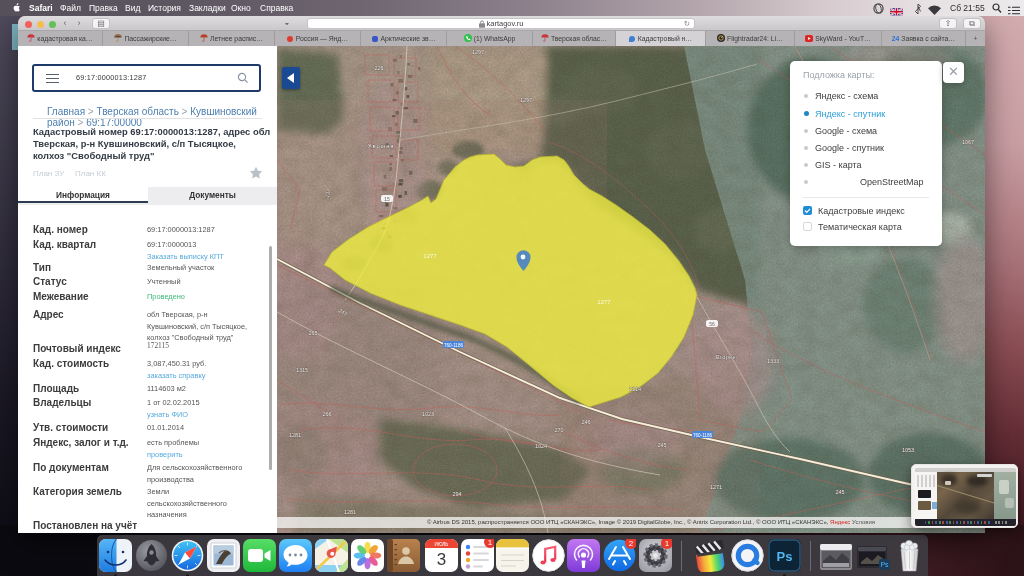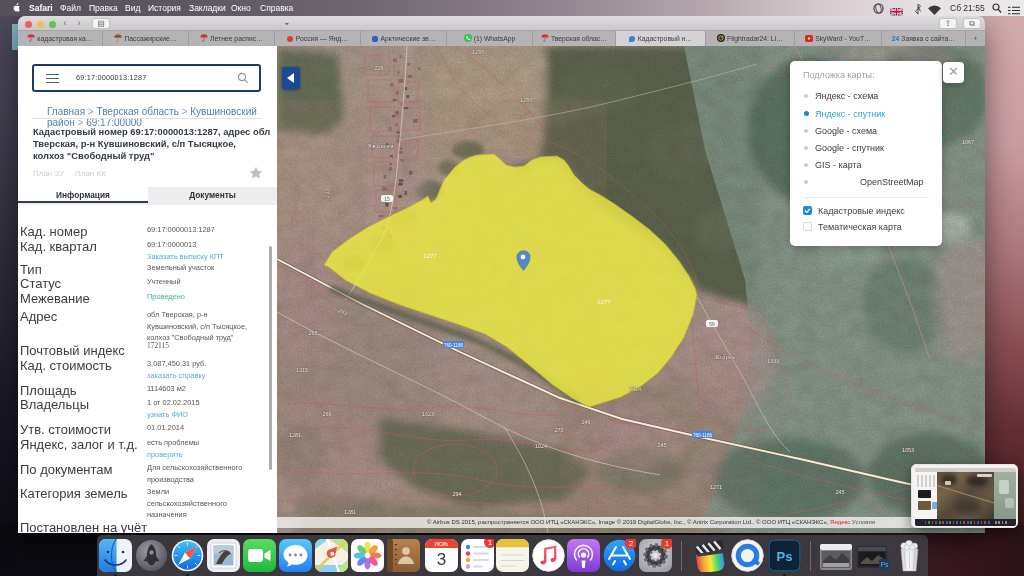--- a/index.html
+++ b/index.html
@@ -31,21 +31,21 @@
 #sbox{position:absolute;left:14px;top:18px;width:229px;height:28px;border:2px solid #1e3a6a;border-radius:3px;background:#fff;}
 #sbox .bar{position:absolute;left:12px;width:13px;height:1.4px;background:#55606e;}
 #sbox .txt{position:absolute;left:42px;top:0;height:24px;line-height:24px;color:#3a3a3a;font-size:7.3px;letter-spacing:.2px;}
 .crumb{color:#4d7fae;}
 .crumbsep{color:#9aa4ae;}
 #ptitle{position:absolute;left:15px;top:80px;width:250px;font-weight:bold;font-size:9.4px;line-height:12.2px;color:#333a45;white-space:nowrap;}
 .plan{color:#c6ced6;font-size:8px;}
 #tabsrow{position:absolute;left:0;top:141px;width:259px;height:18px;background:#ededf0;}
 #tabsrow .t1{position:absolute;left:0;top:0;width:130px;height:16px;background:#fff;border-bottom:2px solid #2d3c50;text-align:center;line-height:16px;font-weight:bold;font-size:8.3px;color:#333;}
 #tabsrow .t2{position:absolute;left:130px;top:0;width:129px;height:18px;text-align:center;line-height:16px;font-weight:bold;font-size:8.3px;color:#333;}
-.lbl{position:absolute;left:2px;font-weight:normal;color:#3c3c3c;font-size:13px;}
+.lbl{position:absolute;left:15px;font-weight:bold;color:#3c3c3c;font-size:10px;}
 .val{position:absolute;left:129px;width:122px;color:#555;font-size:7.4px;line-height:11.6px;}
 .lnk{color:#56aadc;}
 .grn{color:#3cb878;}
 #scrollb{position:absolute;left:251px;top:200px;width:3px;height:224px;background:#adadad;border-radius:2px;}
 
 #layers{left:790px;top:61px;width:152px;height:185px;background:#fff;border-radius:5px;box-shadow:0 2px 8px rgba(0,0,0,.25);font-size:9px;color:#3c3c3c;}
 #layers .hd{position:absolute;left:13px;top:9px;color:#9aa2aa;font-size:9px;}
 #layers .it{position:absolute;left:25px;width:120px;height:10px;line-height:10px;}
 #layers .dot{position:absolute;left:14px;width:4px;height:4px;border-radius:50%;background:#c4ccd0;}
 #layers .dot.sel{background:#1d86c8;width:5px;height:5px;}
@@ -338,20 +338,24 @@
   <div id="scrollb"></div>
 </div>
 <div id="titlebar" class="abs">
   <div class="tl" style="left:7px;background:#f2605a;"></div>
   <div class="tl" style="left:19px;background:#f5bd4f;"></div>
   <div class="tl" style="left:31px;background:#61c354;"></div>
   <div class="navbtn" style="left:40px;width:14px;">‹</div>
   <div class="navbtn" style="left:54px;width:14px;">›</div>
   <div class="boxbtn" style="left:74px;width:18px;">▤</div>
   <div class="navbtn" style="left:262px;width:14px;font-size:8px;">◒</div>
+  <div id="urlfield"><svg width="6" height="8" viewBox="0 0 6 8" style="vertical-align:-1.5px;margin-right:2px;">
+        <rect x="0" y="3.2" width="6" height="4.6" rx=".8" fill="#8a8a8e"></rect>
+        <path d="M1.5 3.2V2.4a1.5 1.5 0 0 1 3 0v.8" stroke="#8a8a8e" stroke-width="1" fill="none"></path>
+      </svg>kartagov.ru <span style="position:absolute;right:4px;color:#888;">↻</span></div>
   <div class="boxbtn" style="left:921px;width:18px;">⇪</div>
   <div class="boxbtn" style="left:945px;width:18px;">⧉</div>
 </div>
 <div id="tabbar" class="abs">
   <div class="tab" style="flex:0 0 85px;"><svg width="8" height="8" viewBox="0 0 8 8" style="vertical-align:-1px;margin-right:2px;">
         <path d="M.4 3.6a3.6 3.3 0 0 1 7.2 0z" fill="#c8353c"></path>
         <path d="M4 3.6v3a.8.8 0 0 1-1.6 0" stroke="#c8353c" stroke-width=".7" fill="none"></path>
       </svg>кадастровая ка…</div>
   <div class="tab" style="flex:0 0 86px;"><svg width="8" height="8" viewBox="0 0 8 8" style="vertical-align:-1px;margin-right:2px;">
         <path d="M.4 3.6a3.6 3.3 0 0 1 7.2 0z" fill="#5a4238"></path>

